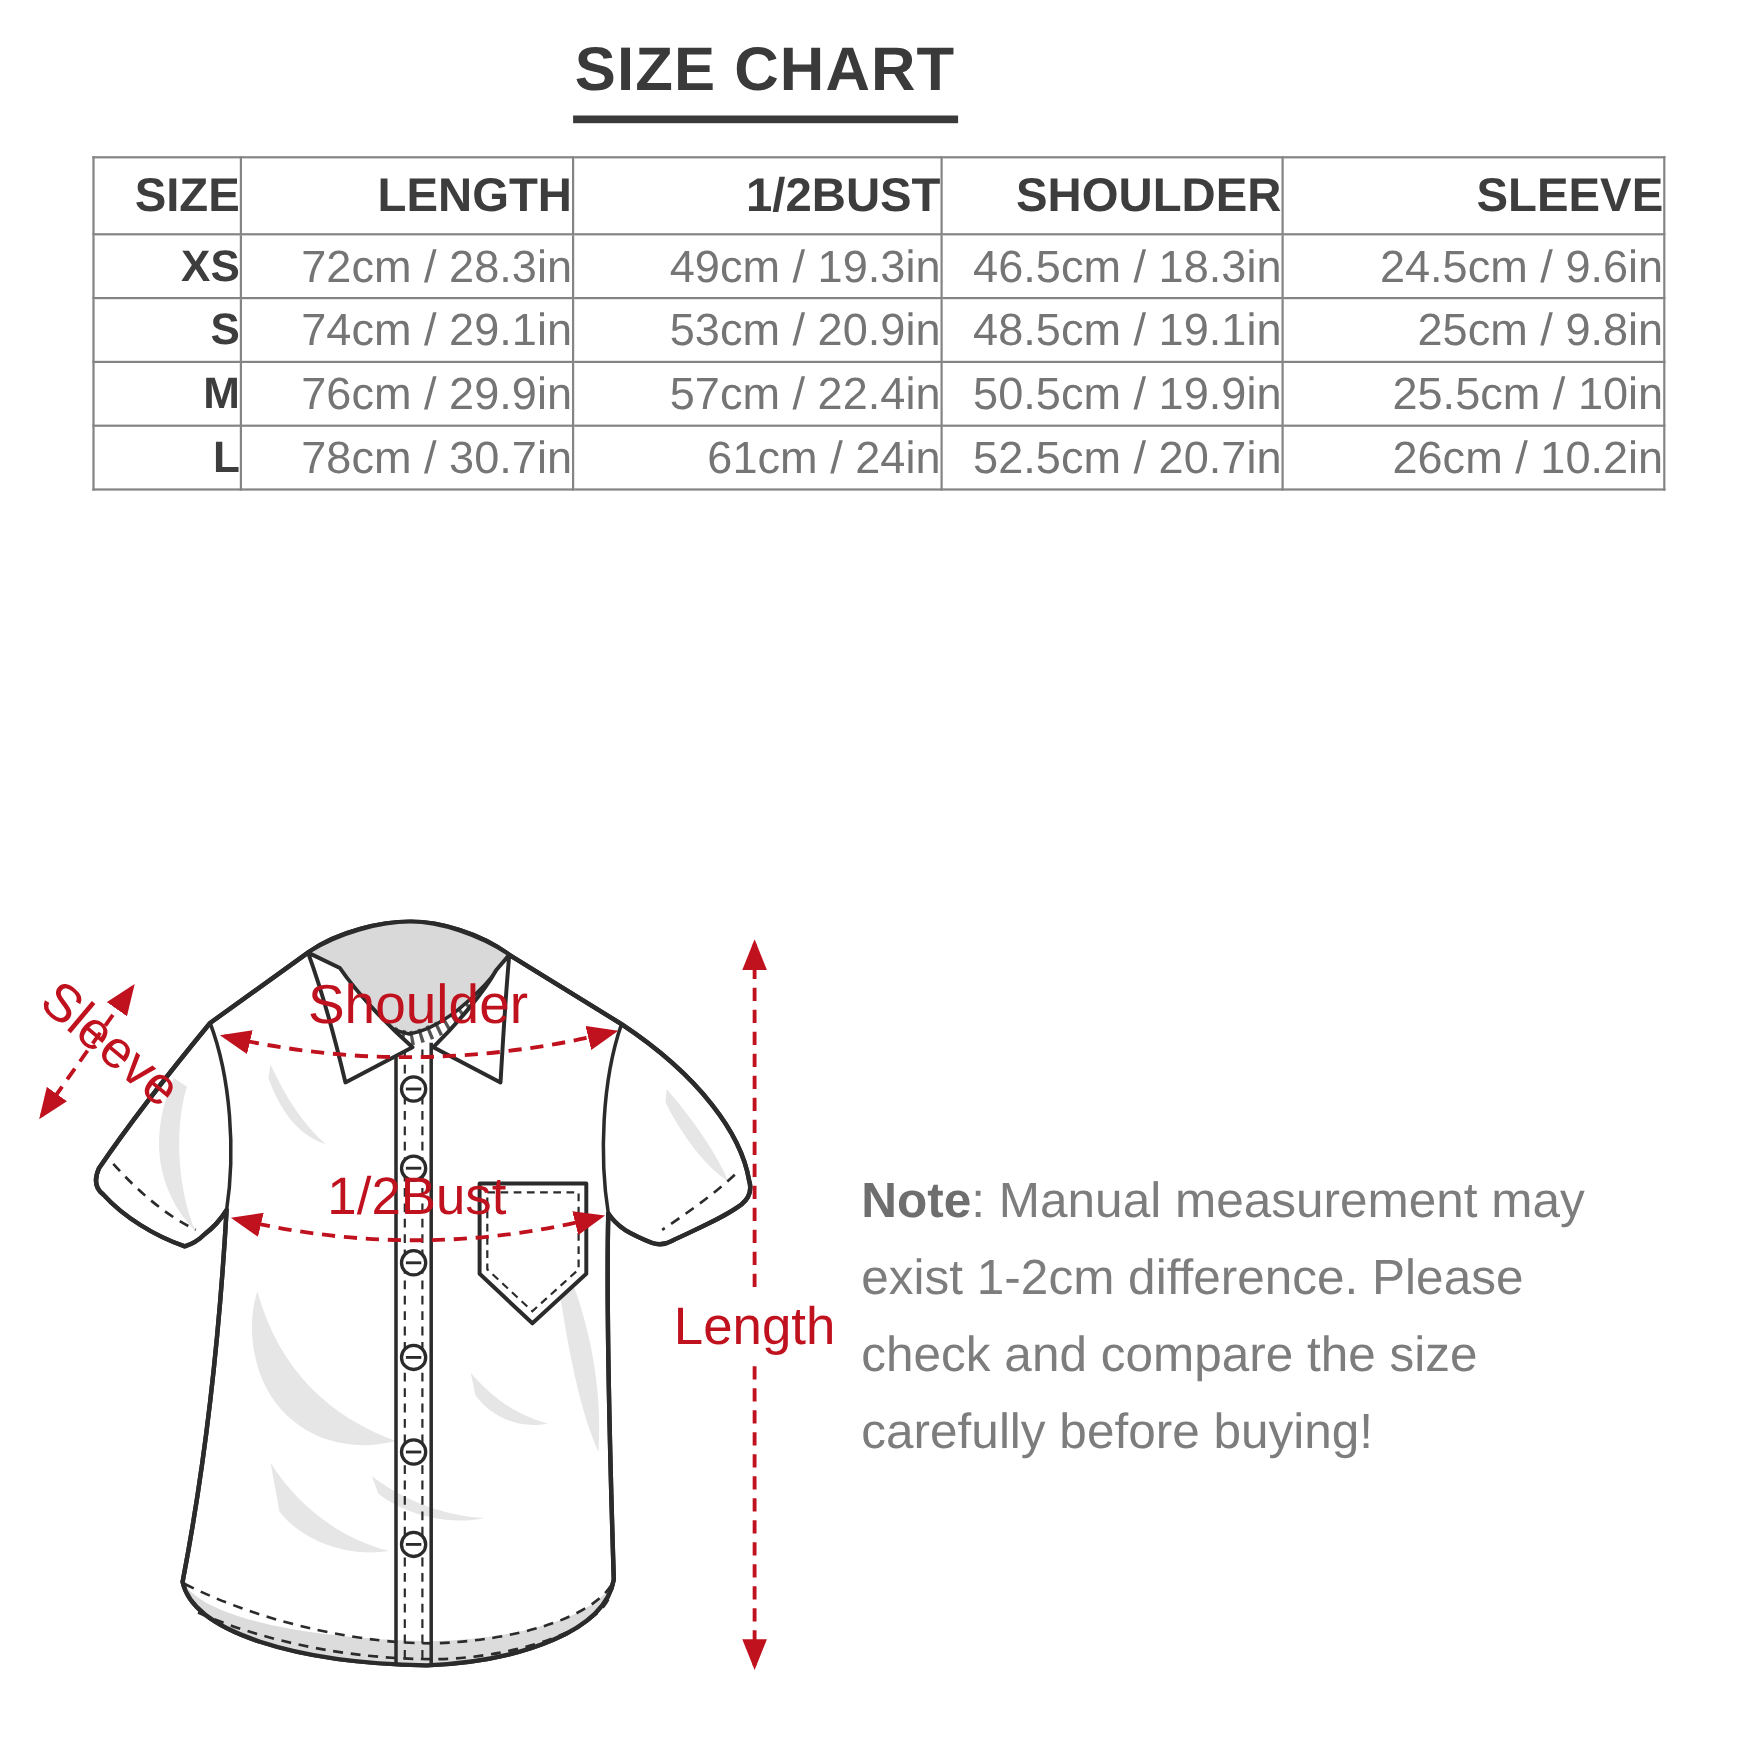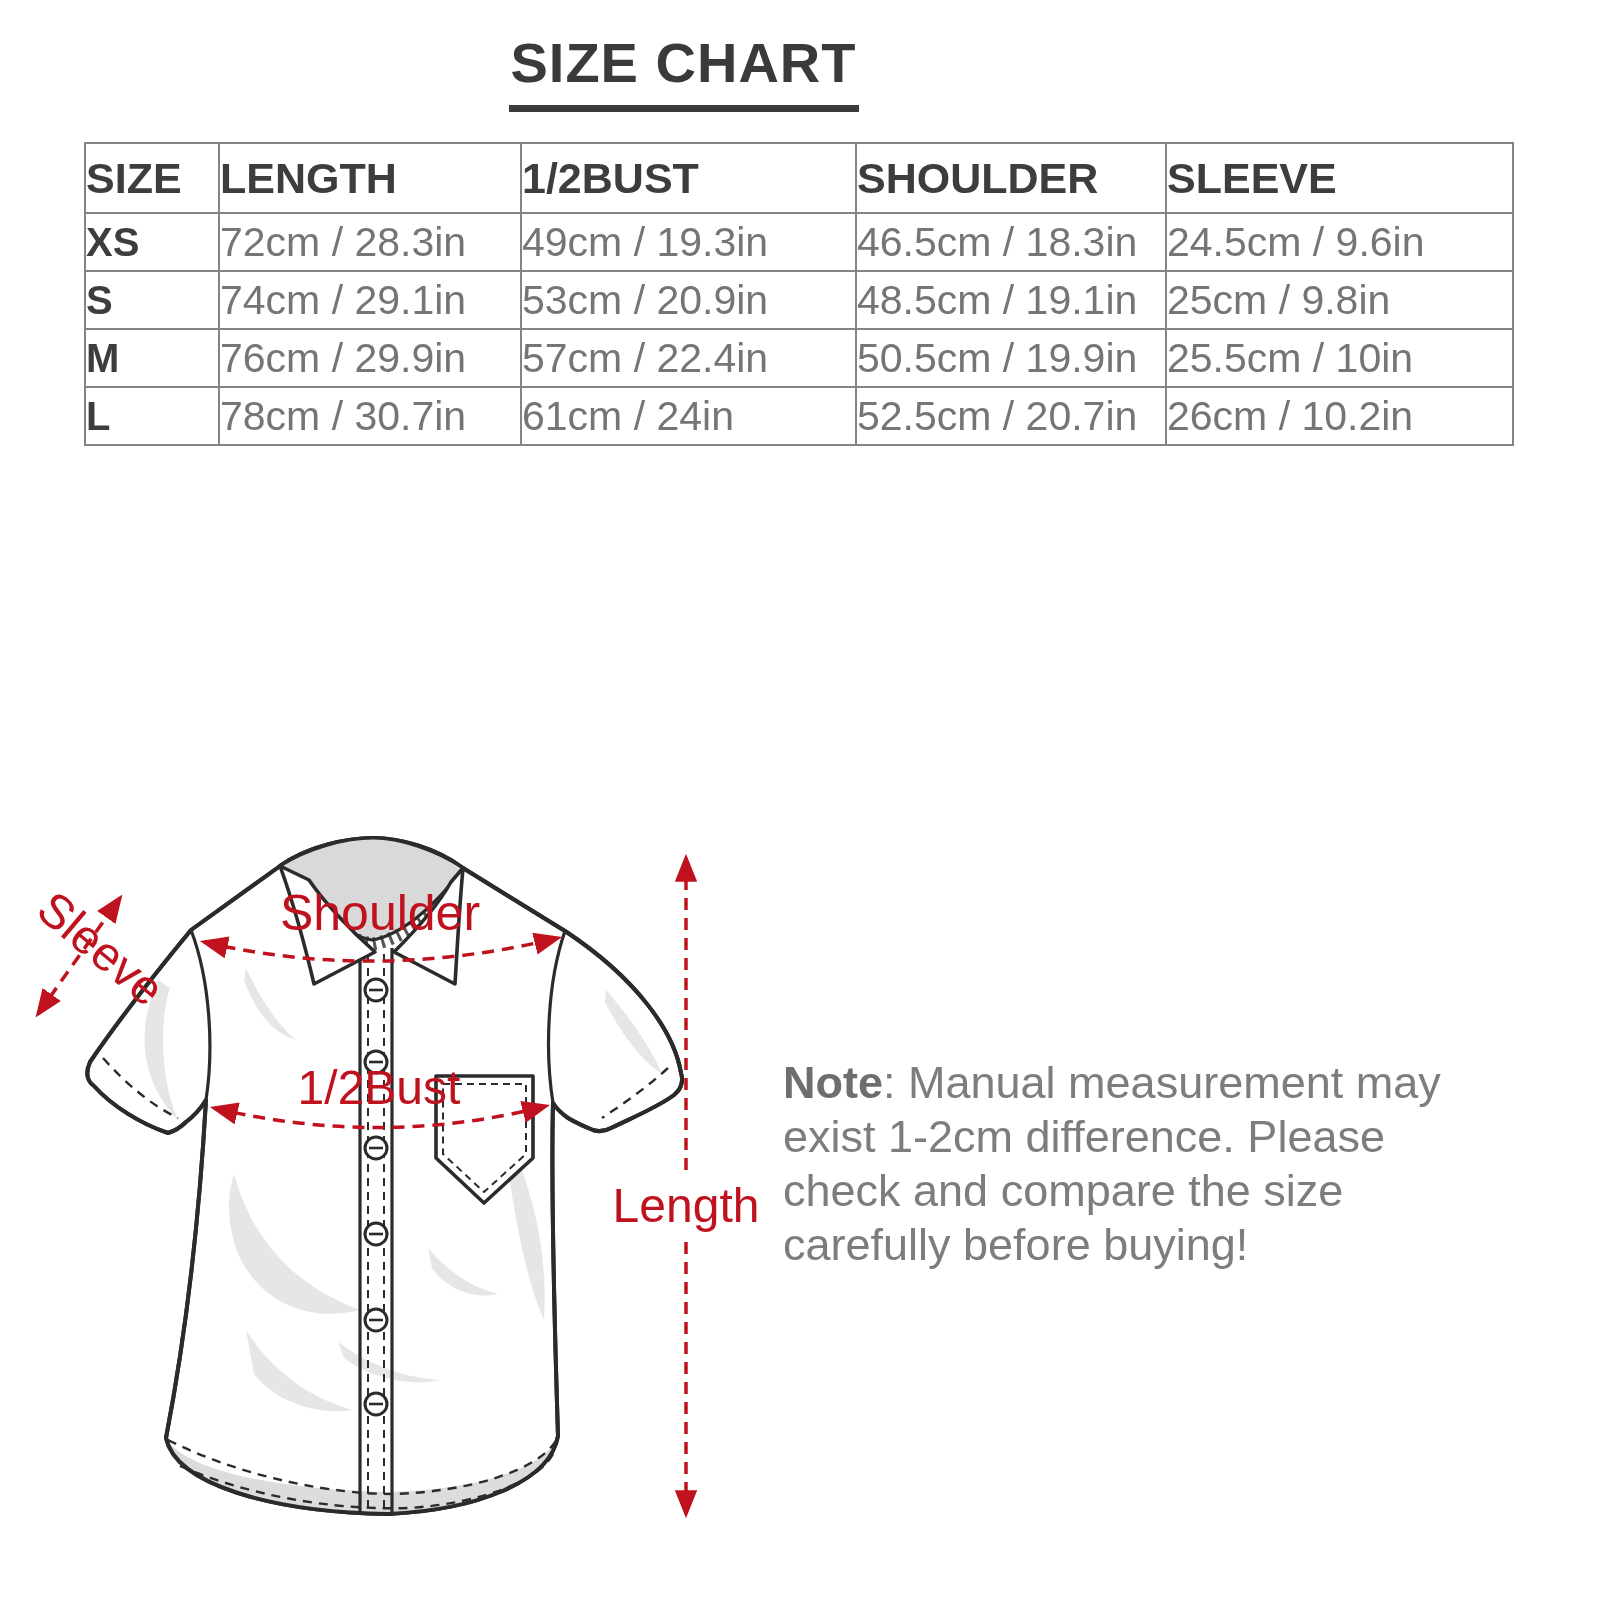--- a/index.html
+++ b/index.html
@@ -1,33 +1,33 @@
 <!DOCTYPE html>
 <html><head>
 <meta charset="utf-8">
 <style>
   * { margin: 0; padding: 0; box-sizing: border-box; }
   html, body { width: 1600px; height: 1600px; background: #ffffff; font-family: "Liberation Sans", sans-serif; }
   body { position: relative; overflow: hidden; }
 
-  .title-wrap { position: absolute; top: 30px; left: 4px; width: 1359px; text-align: center; }
+  .title-wrap { position: absolute; top: 30px; left: 16px; width: 1359px; text-align: center; }
   .title { display: inline-block; font-size: 56px; font-weight: bold; letter-spacing: 1px;
            color: #3a3a3a; border-bottom: 7px solid #3a3a3a; padding: 0 2px 10px 2px; }
 
   table.size-table { position: absolute; left: 84px; top: 142px; width: 1428px;
            border-collapse: collapse; table-layout: fixed; }
-  .size-table th, .size-table td { border: 2px solid #848484; text-align: left; vertical-align: middle; }
+  .size-table th, .size-table td { border: 2px solid #848484; text-align: right; vertical-align: middle; }
   .size-table th { height: 70px; font-size: 43px; font-weight: bold; color: #3d3d3d; }
   .size-table td { height: 58px; font-size: 41px; color: #757575; }
   .size-table td.size-cell { font-weight: bold; color: #3d3d3d; font-size: 40px; }
 
   .diagram { position: absolute; left: 8px; top: 818px; width: 760px; height: 772px; }
 
   .note { position: absolute; left: 783px; top: 1056px; width: 705px;
-          font-size: 45px; line-height: 54px; color: #7d7d7d; }
+          font-size: 45px; line-height: 70px; color: #7d7d7d; }
   .note b { color: #6e6e6e; }
 </style>
 </head>
 <body>
 
 <div class="title-wrap">
   <div class="title">SIZE CHART</div>
 </div>
 
 <table class="size-table">

